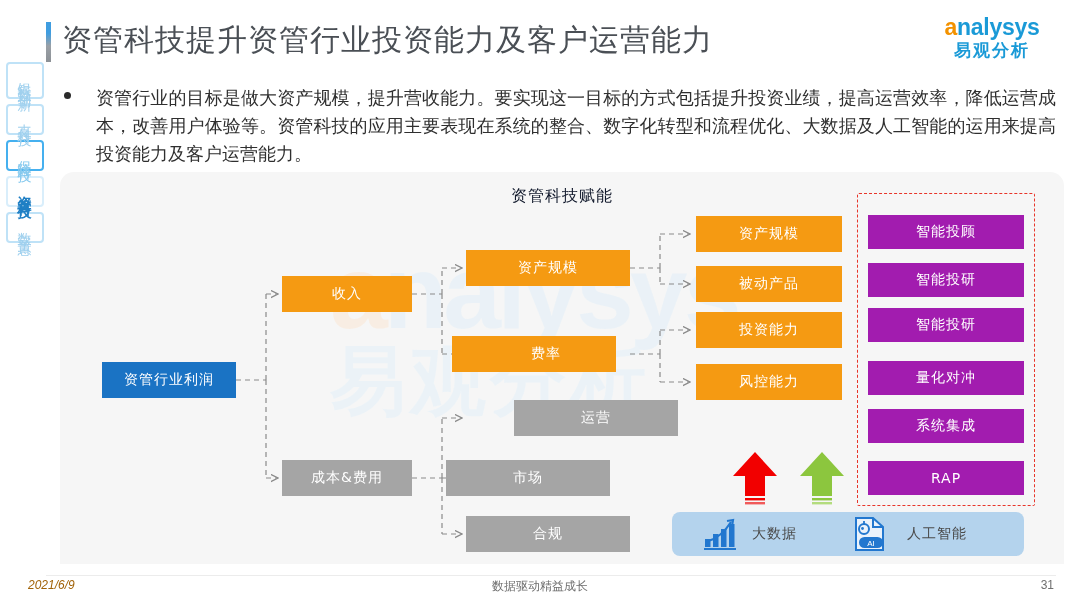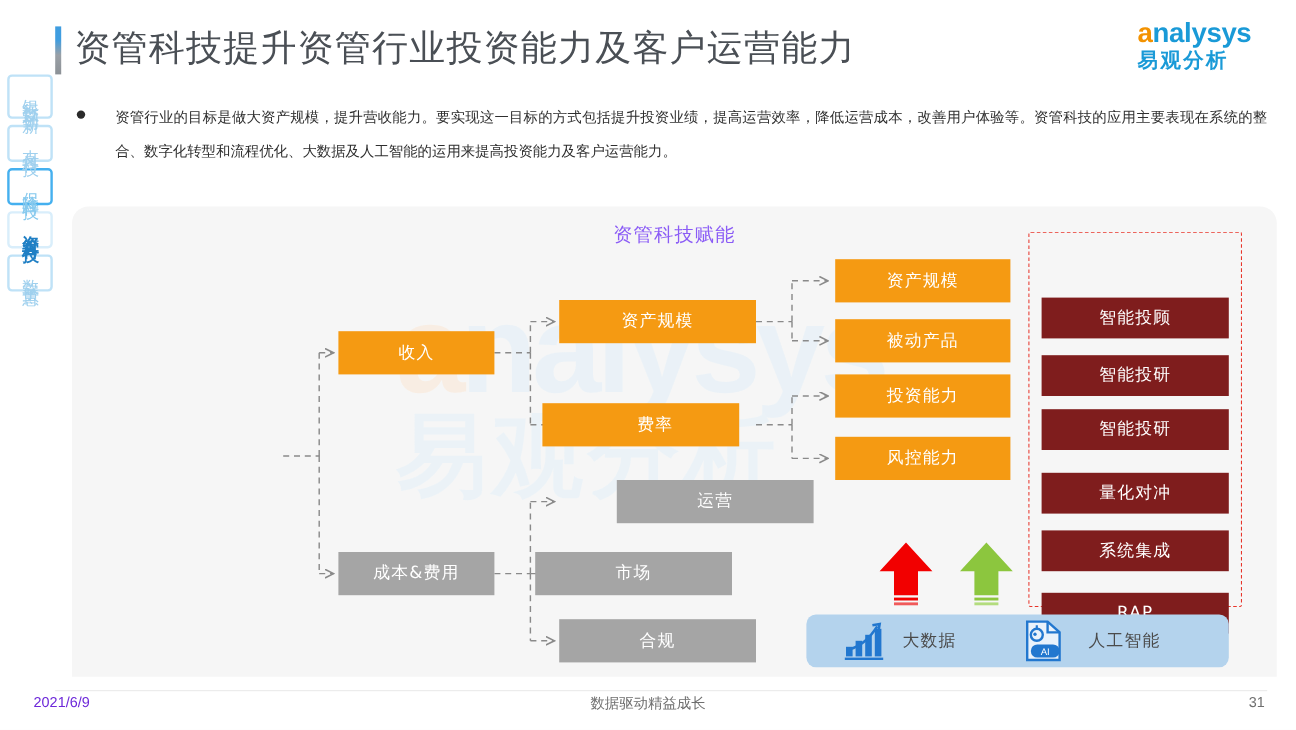--- a/index.html
+++ b/index.html
@@ -17,31 +17,31 @@
     position: absolute; left: 0; top: 2px; width: 5px; height: 40px;
     background: linear-gradient(to bottom, #3f9de0 0%, #3f9de0 28%, #9aa0a6 60%, #8c9196 100%);
   }
   #page-title {
     position: absolute; left: 16px; top: 0px;
     font-size: 30px; color: #4a4f55; letter-spacing: 1px; white-space: nowrap;
     font-family: "DejaVu Sans", "Liberation Sans", sans-serif;
   }
 
   
-  #logo { position: absolute; right: 4px; top: 14px; width: 128px; height: 54px; }
+  #logo { position: absolute; right: 24px; top: 14px; width: 128px; height: 54px; text-align: center; }
   #logo-word { font-size: 23px; line-height: 26px; font-weight: bold; letter-spacing: -0.3px; white-space: nowrap; }
   #logo-word .a { color: #f39200; }
   #logo-word .rest { color: #1a9ad7; }
   #logo-cn { font-size: 17px; line-height: 22px; color: #1a9ad7; font-weight: bold; letter-spacing: 2px; }
 
   
   #intro { position: absolute; left: 64px; top: 84px; width: 992px; }
   #intro-bullet { position: absolute; left: 0; top: 8px; width: 7px; height: 7px; border-radius: 50%; background: #2b2b2b; }
   #intro-text {
-    margin-left: 32px; font-size: 12px; line-height: 28px; color: #2f2f2f; text-align: justify;
+    margin-left: 32px; font-size: 18px; line-height: 28px; color: #2f2f2f; text-align: justify;
     font-family: "DejaVu Sans", "Liberation Sans", sans-serif;
   }
 
   
   #tabs { position: absolute; left: 6px; top: 62px; width: 40px; }
   .tab {
     width: 38px; margin-bottom: 5px; border-radius: 4px;
     background: #ffffff; border: 2px solid #bfe2f7;
     display: flex; align-items: center; justify-content: center;
     padding: 7px 0 8px 0;
@@ -56,21 +56,21 @@
   .tab.active { border-color: #d9eefb; }
   .tab.active .tab-label { color: #1f7fc4; font-weight: bold; }
 
   
   #card {
     position: absolute; left: 60px; top: 172px; width: 1004px; height: 392px;
     background: #f6f6f6; border-radius: 14px 14px 0 0; overflow: hidden;
   }
   #card-title {
     position: absolute; left: 0; top: 14px; width: 100%; text-align: center;
-    font-size: 16px; color: #8b5cf6; letter-spacing: 1px;
+    font-size: 16px; color: #0f172a; letter-spacing: 1px;
     font-family: "DejaVu Sans", "Liberation Sans", sans-serif;
   }
 
   
   #wm {
     position: absolute; left: 270px; top: 70px; width: 520px; height: 240px;
     pointer-events: none; opacity: .5;
   }
   #wm .wm-word { font-size: 104px; font-weight: bold; color: #e0eef8; letter-spacing: -4px; line-height: 100px; }
   #wm .wm-cn { font-size: 76px; font-weight: bold; color: #e2f0f9; letter-spacing: 4px; line-height: 78px; }
@@ -78,21 +78,21 @@
 
   
   .node {
     position: absolute; display: flex; align-items: center; justify-content: center;
     font-size: 14px; color: #ffffff; letter-spacing: 1px; z-index: 4;
     font-family: "DejaVu Sans", "Liberation Sans", sans-serif;
   }
   .n-blue   { background: #1a73c4; }
   .n-orange { background: #f59a12; }
   .n-gray   { background: #a5a5a5; }
-  .n-red    { background: #7f1d1d; margin-top: 33px; }
+  .n-red    { background: #a21caf; }
 
   
   #red-zone {
     position: absolute; left: 857px; top: 193px; width: 178px; height: 313px;
     border: 1.6px dashed #e8352a; border-radius: 2px; z-index: 3;
   }
 
   
   #links { position: absolute; left: 0; top: 0; width: 1004px; height: 392px; z-index: 2; }
 
@@ -102,21 +102,21 @@
   
   #bluebar {
     position: absolute; left: 672px; top: 512px; width: 352px; height: 44px;
     background: #b4d3ed; border-radius: 8px; display: flex; z-index: 5;
   }
   .bb-item { display: flex; align-items: center; }
   .bb-label { font-size: 14px; color: #4b4b4b; letter-spacing: 1px; font-family: "DejaVu Sans", "Liberation Sans", sans-serif; }
 
   
   #footer { position: absolute; left: 0; bottom: 8px; width: 1080px; height: 22px; }
-  #footer .f-left  { position: absolute; left: 28px;  top: 0; font-size: 12px; color: #6d28d9; }
+  #footer .f-left  { position: absolute; left: 28px;  top: 0; font-size: 12px; color: #a16207; font-style: italic; }
   #footer .f-mid   { position: absolute; left: 0; top: 0; width: 100%; text-align: center; font-size: 12px; color: #6f6f6f; font-family: "DejaVu Sans", "Liberation Sans", sans-serif; }
   #footer .f-right { position: absolute; right: 26px; top: 0; font-size: 12px; color: #6f6f6f; }
   #footer-rule { position: absolute; left: 46px; bottom: 32px; width: 1010px; height: 1px; background: #ececec; }
 </style>
 </head>
 <body>
 
 <div id="slide">
 
   <div id="title-bar">
@@ -195,20 +195,23 @@
         <path d="M600,112 L630,112" marker-end="url(#ah)"></path>
 
         <path d="M570,182 L600,182"></path>
         <path d="M600,182 L600,158"></path>
         <path d="M600,182 L600,210"></path>
         <path d="M600,158 L630,158" marker-end="url(#ah)"></path>
         <path d="M600,210 L630,210" marker-end="url(#ah)"></path>
       </g>
     </svg>
 
+    <div class="node n-blue" style="left:42px; top:190px; width:134px; height:36px;">
+      <span>资管行业利润</span>
+    </div>
 
     <div class="node n-orange" style="left:222px; top:104px; width:130px; height:36px;">
       <span>收入</span>
     </div>
     <div class="node n-gray" style="left:222px; top:288px; width:130px; height:36px;">
       <span>成本&amp;费用</span>
     </div>
 
     <div class="node n-orange" style="left:406px; top:78px; width:164px; height:36px;">
       <span>资产规模</span>

